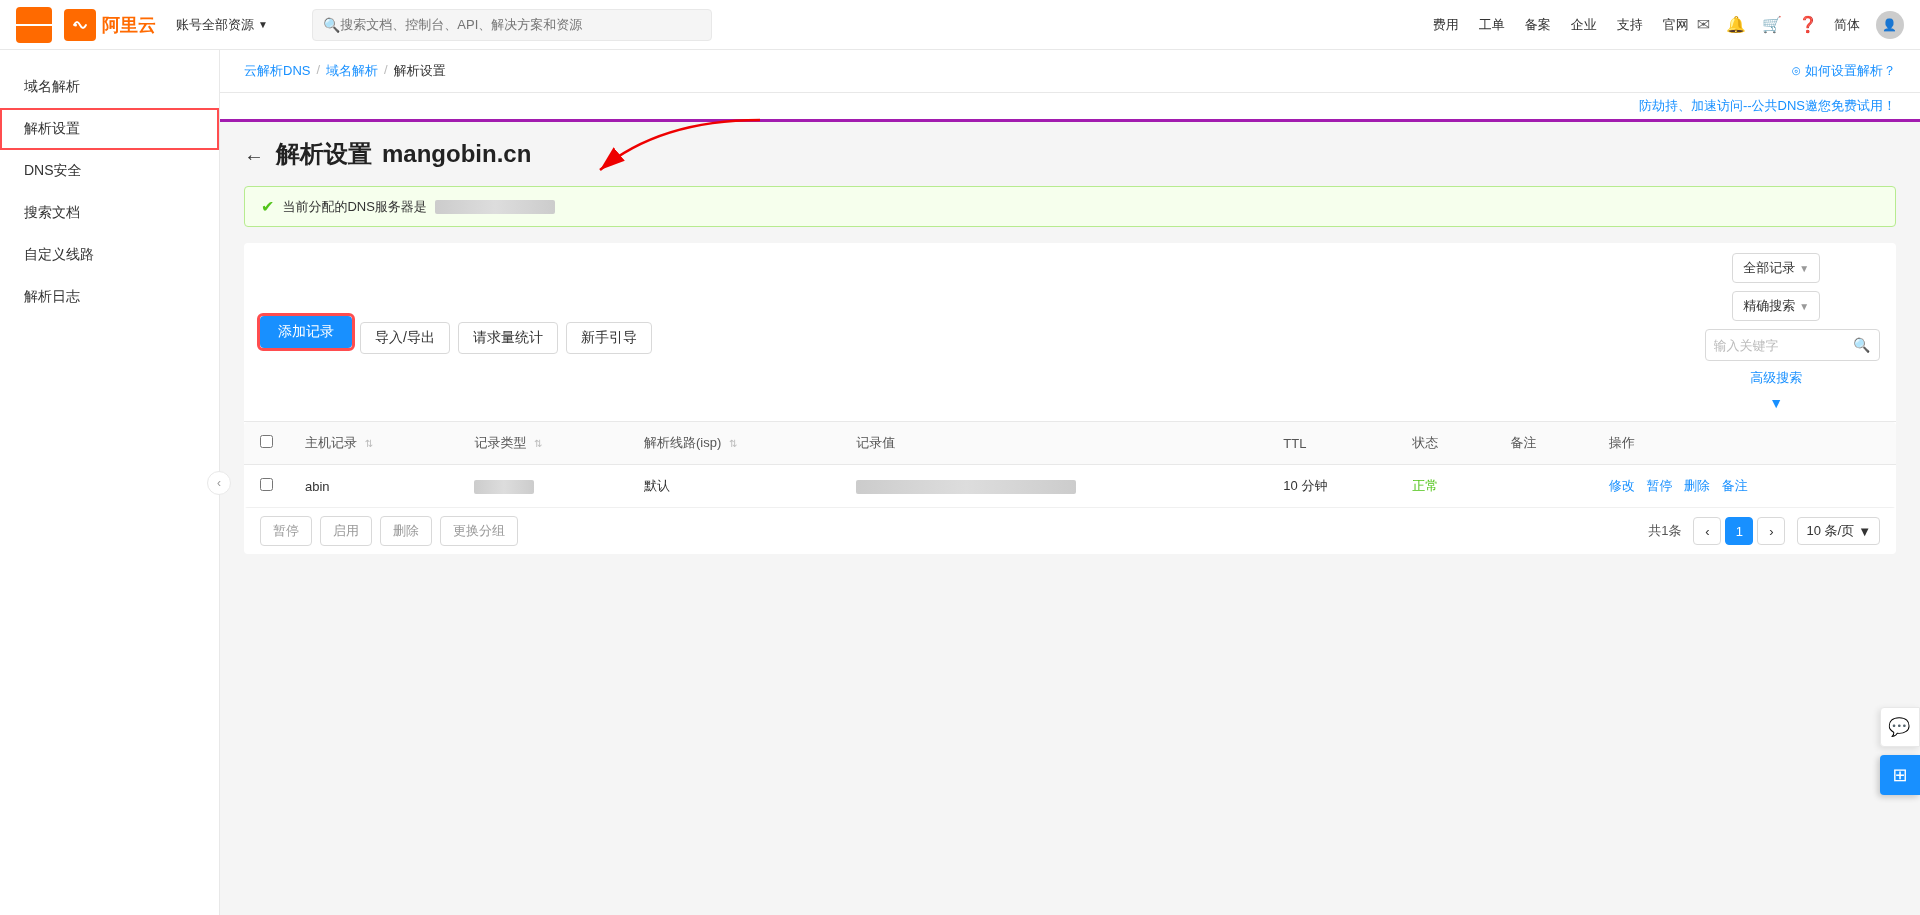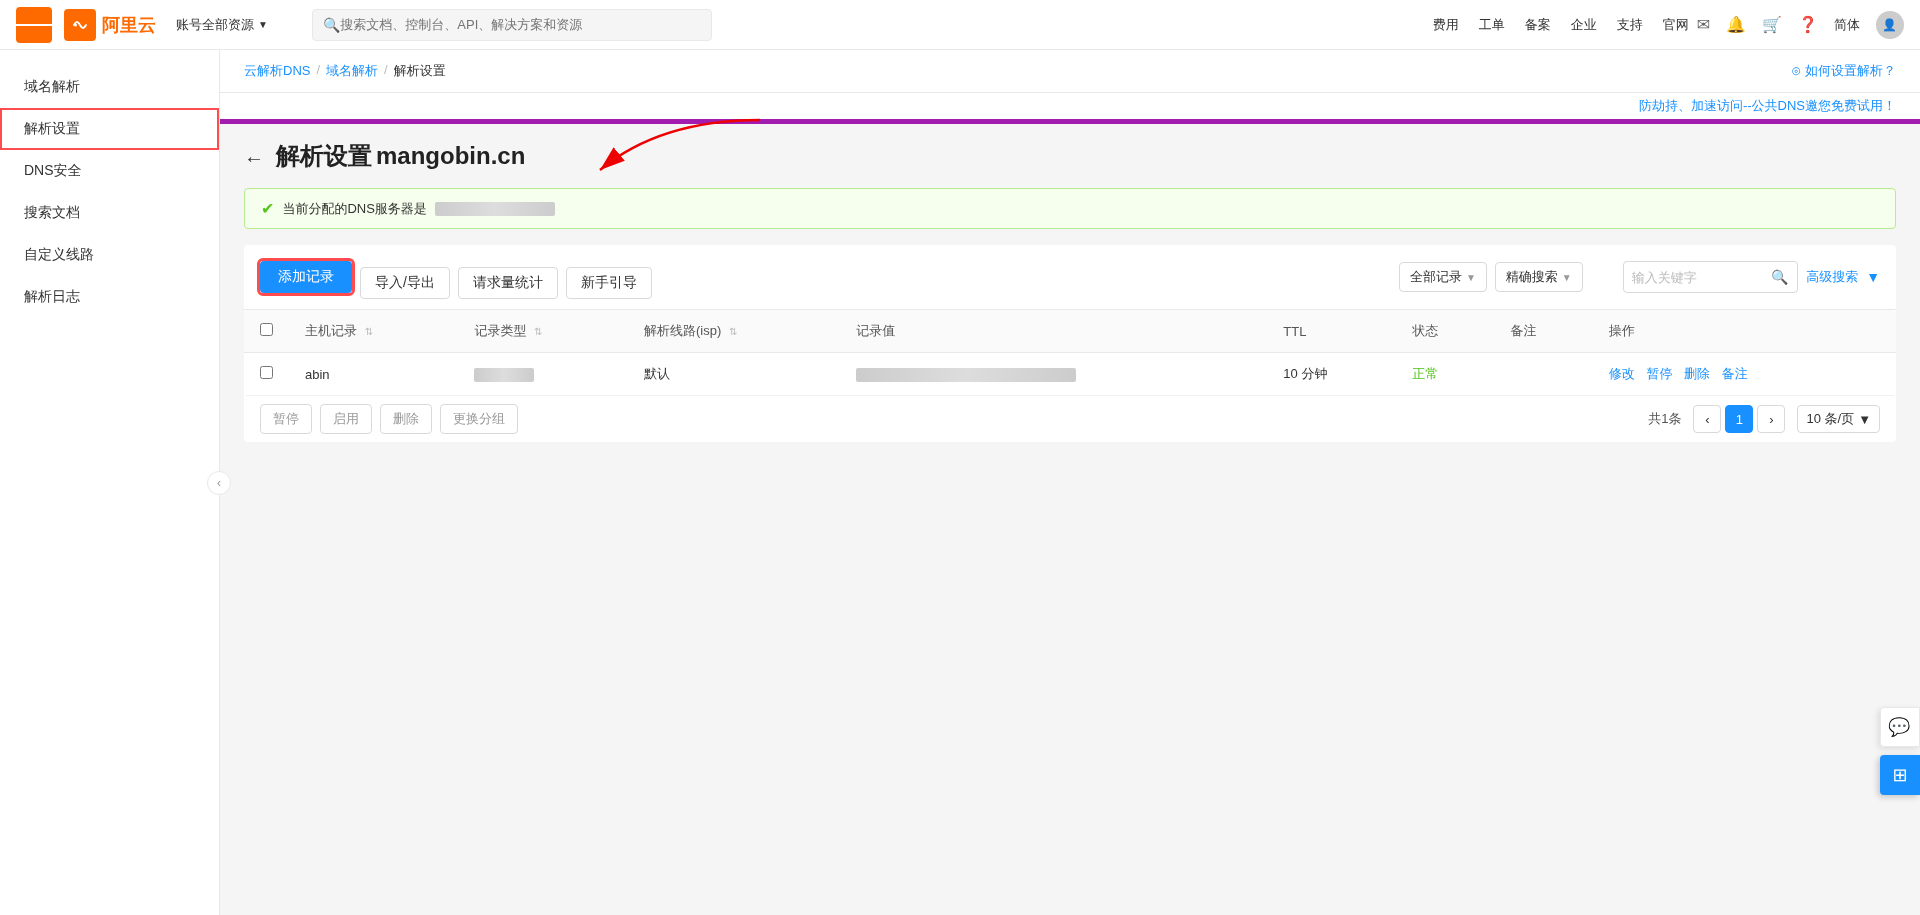--- a/index.html
+++ b/index.html
@@ -262,30 +262,30 @@
 
     <div class="breadcrumb">
       <a>云解析DNS</a>
       <span class="breadcrumb-sep">/</span>
       <a>域名解析</a>
       <span class="breadcrumb-sep">/</span>
       <span class="breadcrumb-current">解析设置</span>
       <span class="breadcrumb-action">⊙ <span>如何设置解析？</span></span>
     </div>
 
-    <div style="text-align:right; padding: 4px 24px; font-size:13px; color:#1890ff; background:#fff; border-bottom:5px solid #a21caf;">
+    <div style="text-align:right; padding: 4px 24px; font-size:13px; color:#1890ff; background:#fff; border-bottom:3px solid #a21caf;">
       <span>防劫持、加速访问--公共DNS邀您免费试用！</span>
     </div>
 
     <div class="content">
 
       <div class="page-title-row">
         <span class="back-btn">←</span>
         <span class="page-title">解析设置</span>
-        <span style="margin-left:4px;" class="page-title-domain">mangobin.cn</span>
+        <span style="margin-left:10px;" class="page-title-domain">mangobin.cn</span>
 
         <svg style="position:absolute; left:520px; top:110px; pointer-events:none; z-index:50;" width="250" height="80">
           <defs>
             <marker id="arrowhead" markerWidth="10" markerHeight="7" refX="10" refY="3.5" orient="auto">
               <polygon points="0 0, 10 3.5, 0 7" fill="#e00"></polygon>
             </marker>
           </defs>
           <path d="M 240 10 Q 140 10 80 60" stroke="#e00" stroke-width="2.5" fill="none" marker-end="url(#arrowhead)"></path>
         </svg>
       </div>
@@ -298,21 +298,21 @@
 
       <div style="display:flex; align-items:center; margin-bottom:0; padding: 8px 0 8px 0; background:#fff; border-radius:4px 4px 0 0; border-bottom:1px solid #e8e8e8; padding: 10px 16px;">
 
         <div class="add-record-btn-wrap">
           <button class="btn-primary">添加记录</button>
         </div>
         <button class="btn-default" style="margin-left:8px;">导入/导出</button>
         <button class="btn-default" style="margin-left:8px;">请求量统计</button>
         <button class="btn-default" style="margin-left:8px;">新手引导</button>
 
-        <div style="margin-left:auto; display:flex; align-items:center; gap:8px;">
+        <div style="margin-left:auto; display:flex; align-items:center; gap:8px;flex-direction:column;">
           <div class="filter-select">
             <span>全部记录</span>
             <span class="arr">▼</span>
           </div>
           <div class="filter-select">
             <span>精确搜索</span>
             <span class="arr">▼</span>
           </div>
           <div class="search-input-wrap">
             <input type="text" placeholder="输入关键字" style="">

